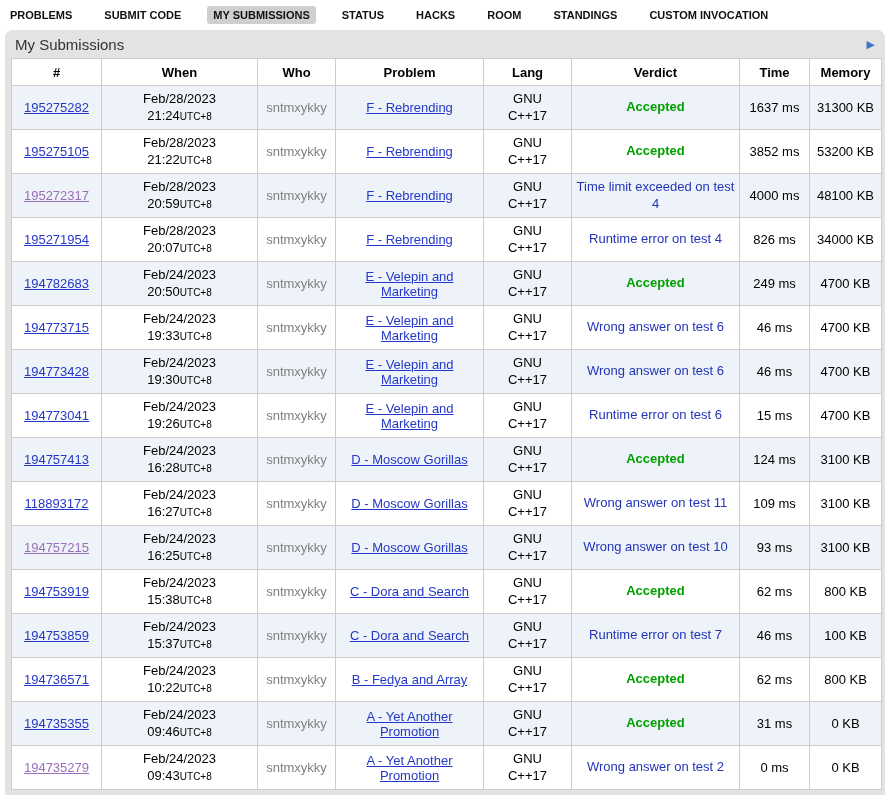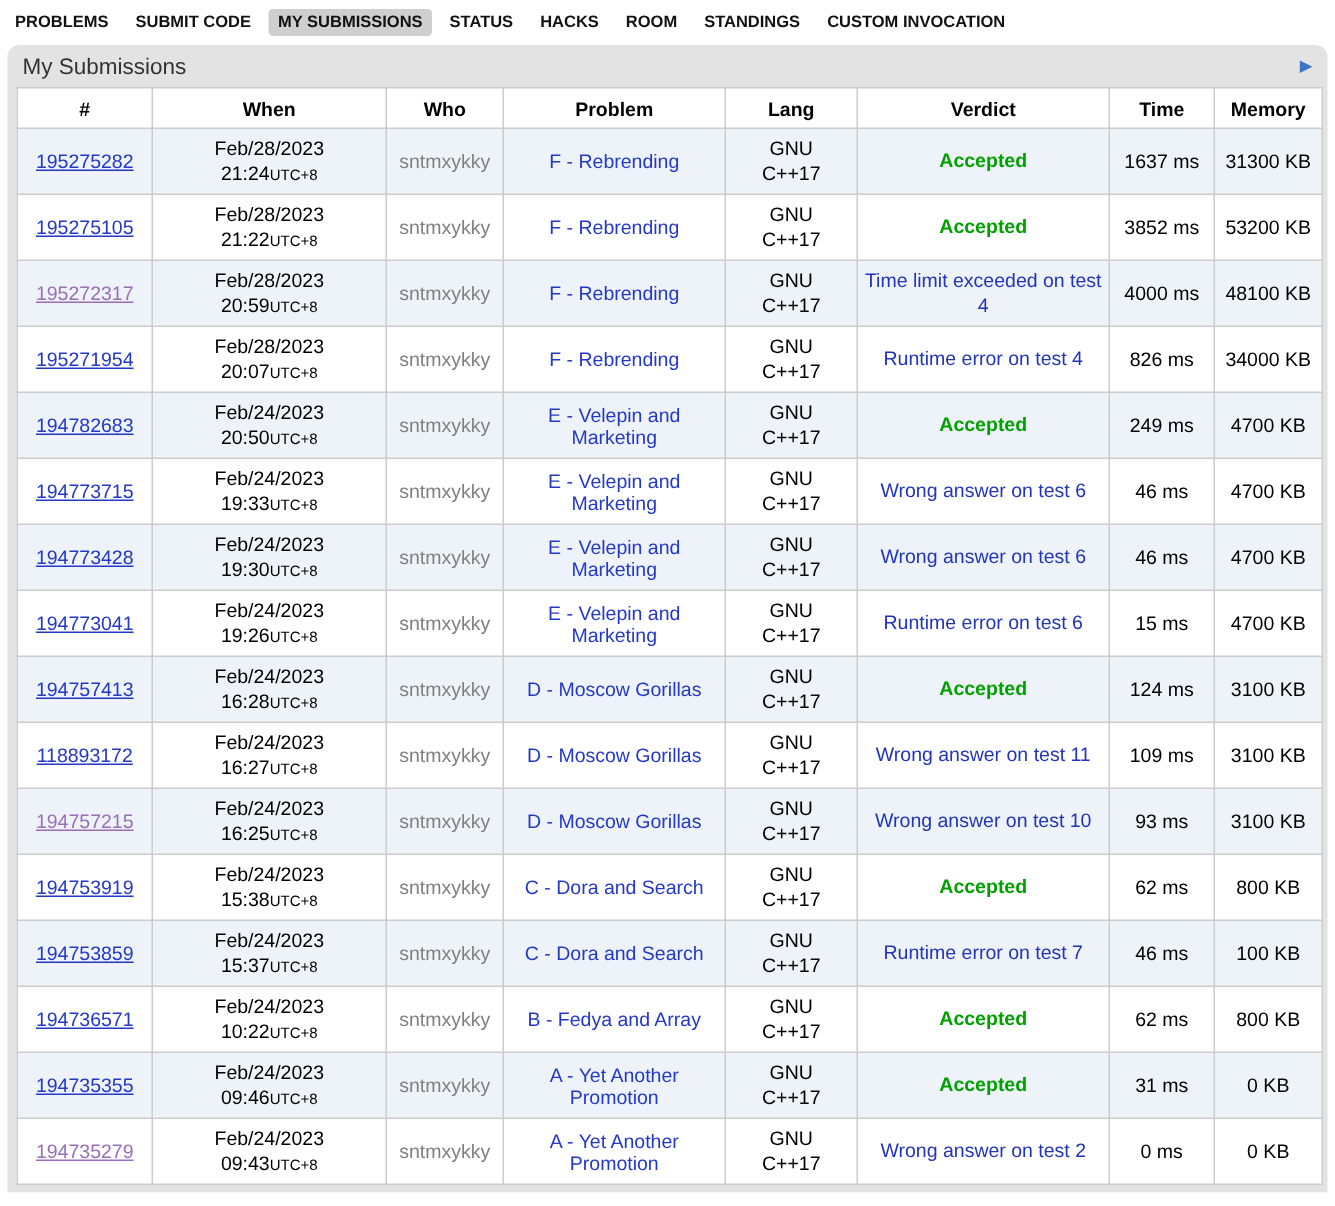--- a/index.html
+++ b/index.html
@@ -21,21 +21,21 @@
     font-family: "Liberation Sans", sans-serif;
     color: #000;
     width: 890px;
   }
   body { padding: 6px 0 0 0; }
 
   
   .top-nav {
     display: flex;
     align-items: center;
-    gap: 6px;
+    gap: 20px;
     padding: 0 4px 6px 4px;
     text-align: right;
   }
   .nav-item {
     font-size: 11px;
     font-weight: bold;
     color: #111;
     text-decoration: none;
     text-transform: uppercase;
     padding: 3px 6px;
@@ -101,20 +101,21 @@
     margin-top: 40px;
   }
   a.id-link.visited { color: var(--visited-link); }
   a.who-link {
     color: var(--author-gray);
     text-decoration: none;
     cursor: pointer;
   }
   a.problem-link {
     color: var(--link);
+    text-decoration: underline;
     cursor: pointer;
   }
   .when-date { display: block; line-height: 1.25; }
   .when-time { line-height: 1.25; }
   .when-tz { font-size: 10px; }
   .lang-inner { display: inline-block; max-width: 50px; line-height: 1.25; }
   .verdict { line-height: 1.3; }
   .verdict-accepted { color: var(--accepted); font-weight: bold; }
   .verdict-rejected { color: var(--rejected); }
 </style>

